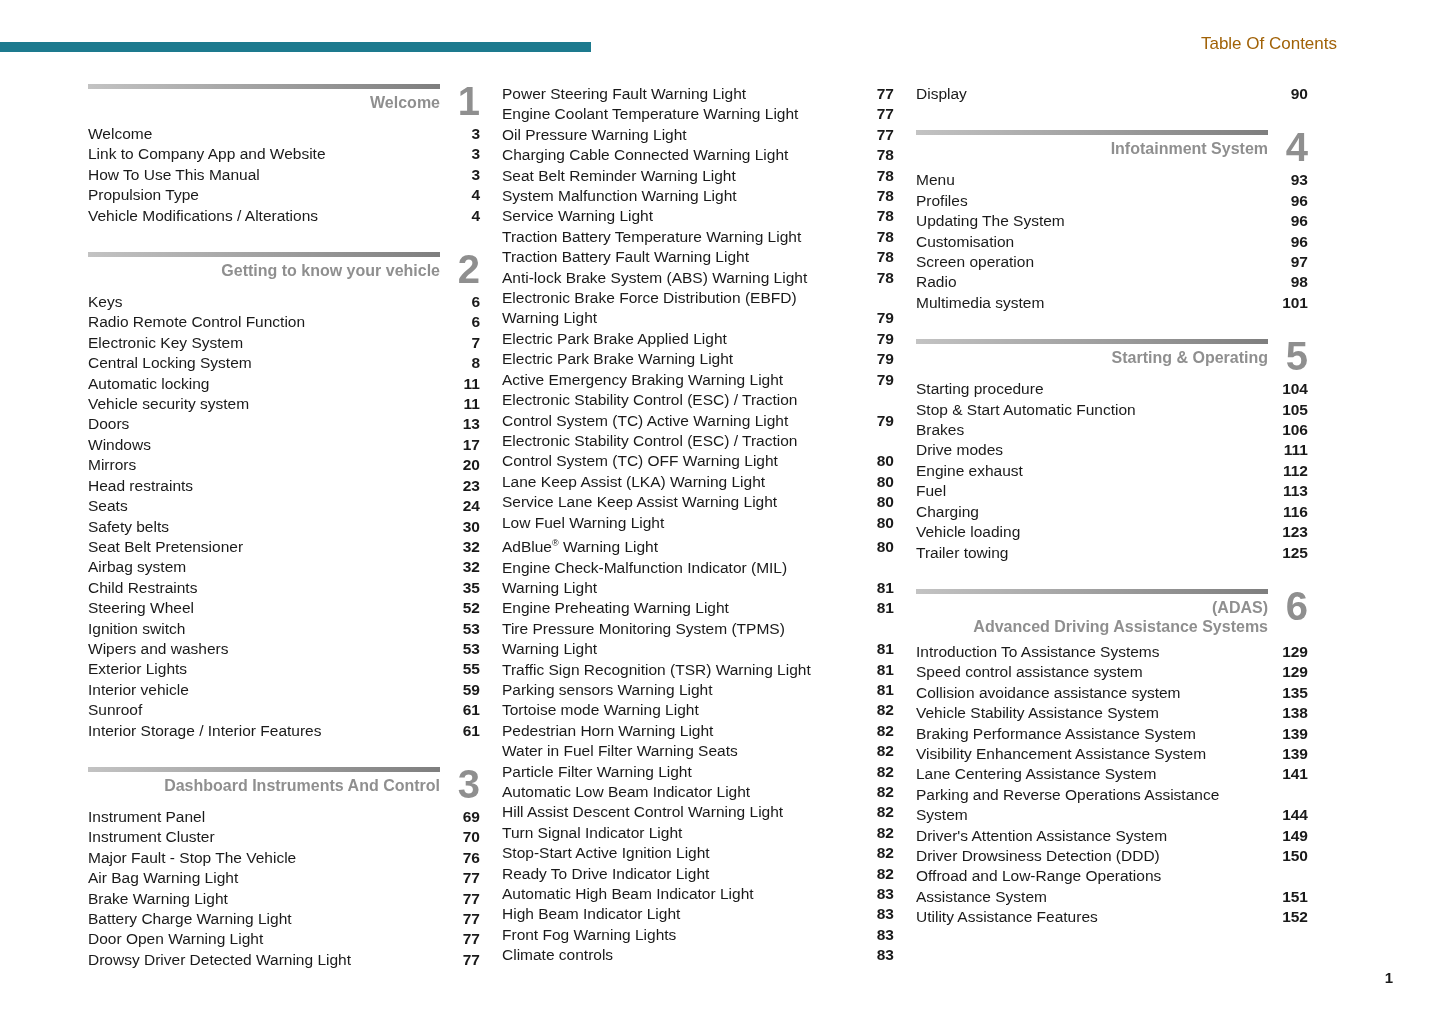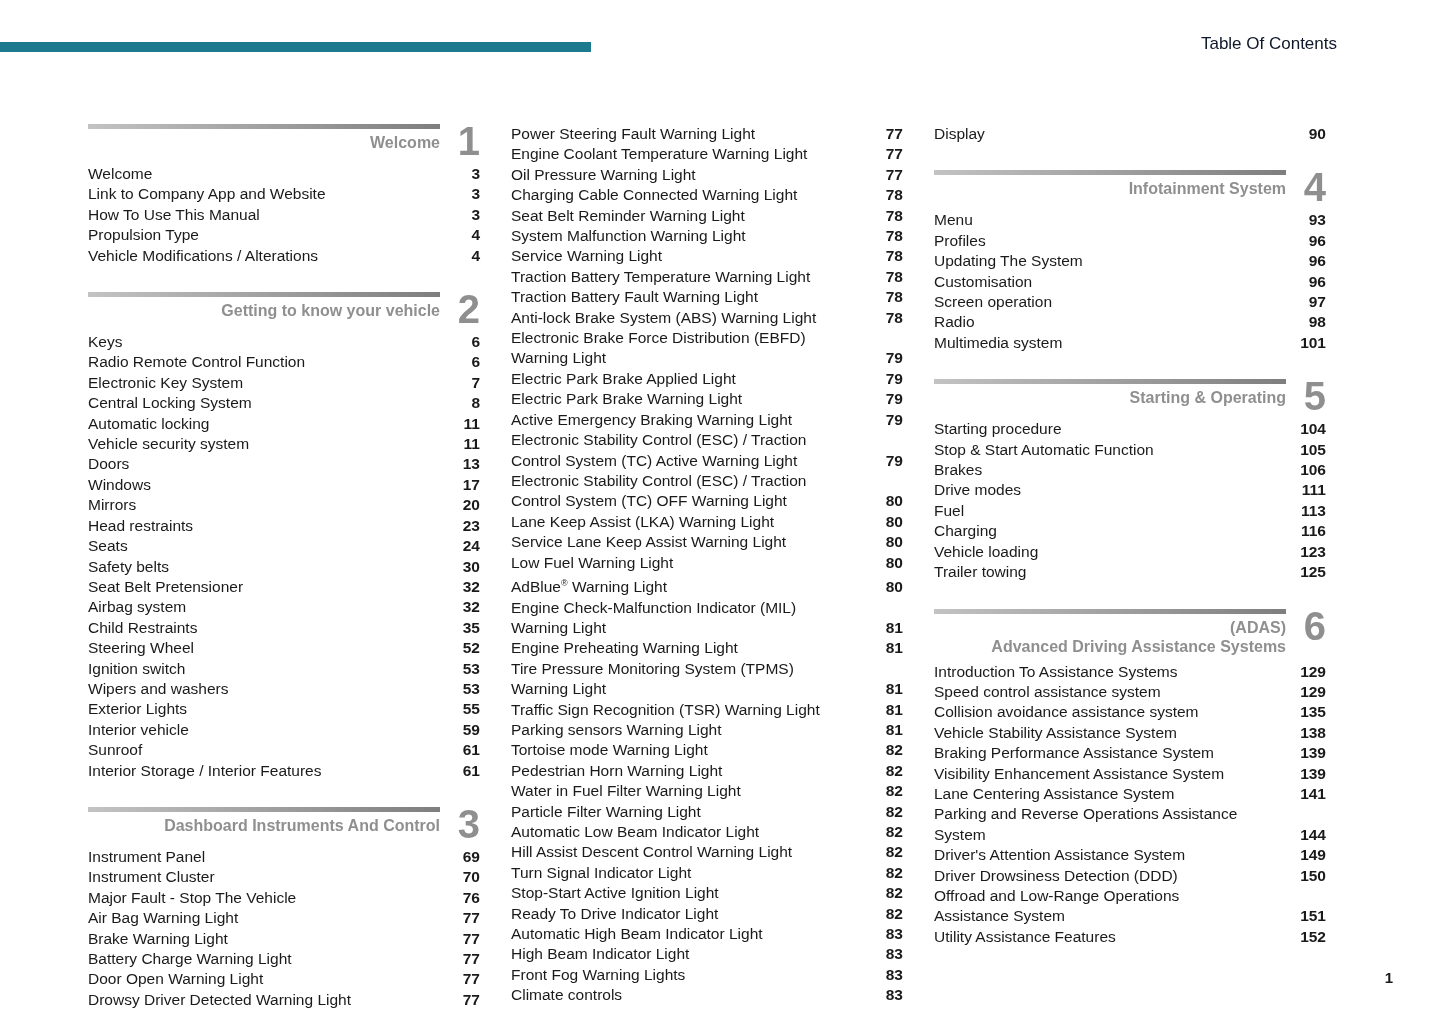--- a/index.html
+++ b/index.html
@@ -20,28 +20,27 @@
   .top-accent {
     position: absolute;
     left: 0; top: 42px;
     width: 591px; height: 10px;
     background: var(--accent);
   }
   .header-title {
     position: absolute;
     top: 34px; right: 108px;
     font-size: 17px;
-    color: #0f172a;
+    color: #a16207;
   }
   .columns {
     position: absolute;
     left: 88px; top: 84px;
     display: flex;
-    gap: 31px;
-    margin-top: 40px;
+    gap: 22px;
   }
   .col { width: 392px; }
   .entry {
     display: flex;
     align-items: flex-end;
     font-size: 15.5px;
     line-height: 20.4px;
   }
   .entry-label { flex: 1; min-width: 0; }
   .entry-line { white-space: nowrap; }
@@ -497,21 +496,21 @@
           <div class="entry-page">82</div>
         </div>
         <div class="entry">
           <div class="entry-label">
             <div class="entry-line">Pedestrian Horn Warning Light</div>
           </div>
           <div class="entry-page">82</div>
         </div>
         <div class="entry">
           <div class="entry-label">
-            <div class="entry-line">Water in Fuel Filter Warning Light</div>
+            <div class="entry-line">Water in Fuel Filter Warning Seats</div>
           </div>
           <div class="entry-page">82</div>
         </div>
         <div class="entry">
           <div class="entry-label">
             <div class="entry-line">Particle Filter Warning Light</div>
           </div>
           <div class="entry-page">82</div>
         </div>
         <div class="entry">
@@ -652,20 +651,26 @@
           <div class="entry-label">
             <div class="entry-line">Brakes</div>
           </div>
           <div class="entry-page">106</div>
         </div>
         <div class="entry">
           <div class="entry-label">
             <div class="entry-line">Drive modes</div>
           </div>
           <div class="entry-page">111</div>
+        </div>
+        <div class="entry">
+          <div class="entry-label">
+            <div class="entry-line">Engine exhaust</div>
+          </div>
+          <div class="entry-page">112</div>
         </div>
         <div class="entry">
           <div class="entry-label">
             <div class="entry-line">Fuel</div>
           </div>
           <div class="entry-page">113</div>
         </div>
         <div class="entry">
           <div class="entry-label">
             <div class="entry-line">Charging</div>

